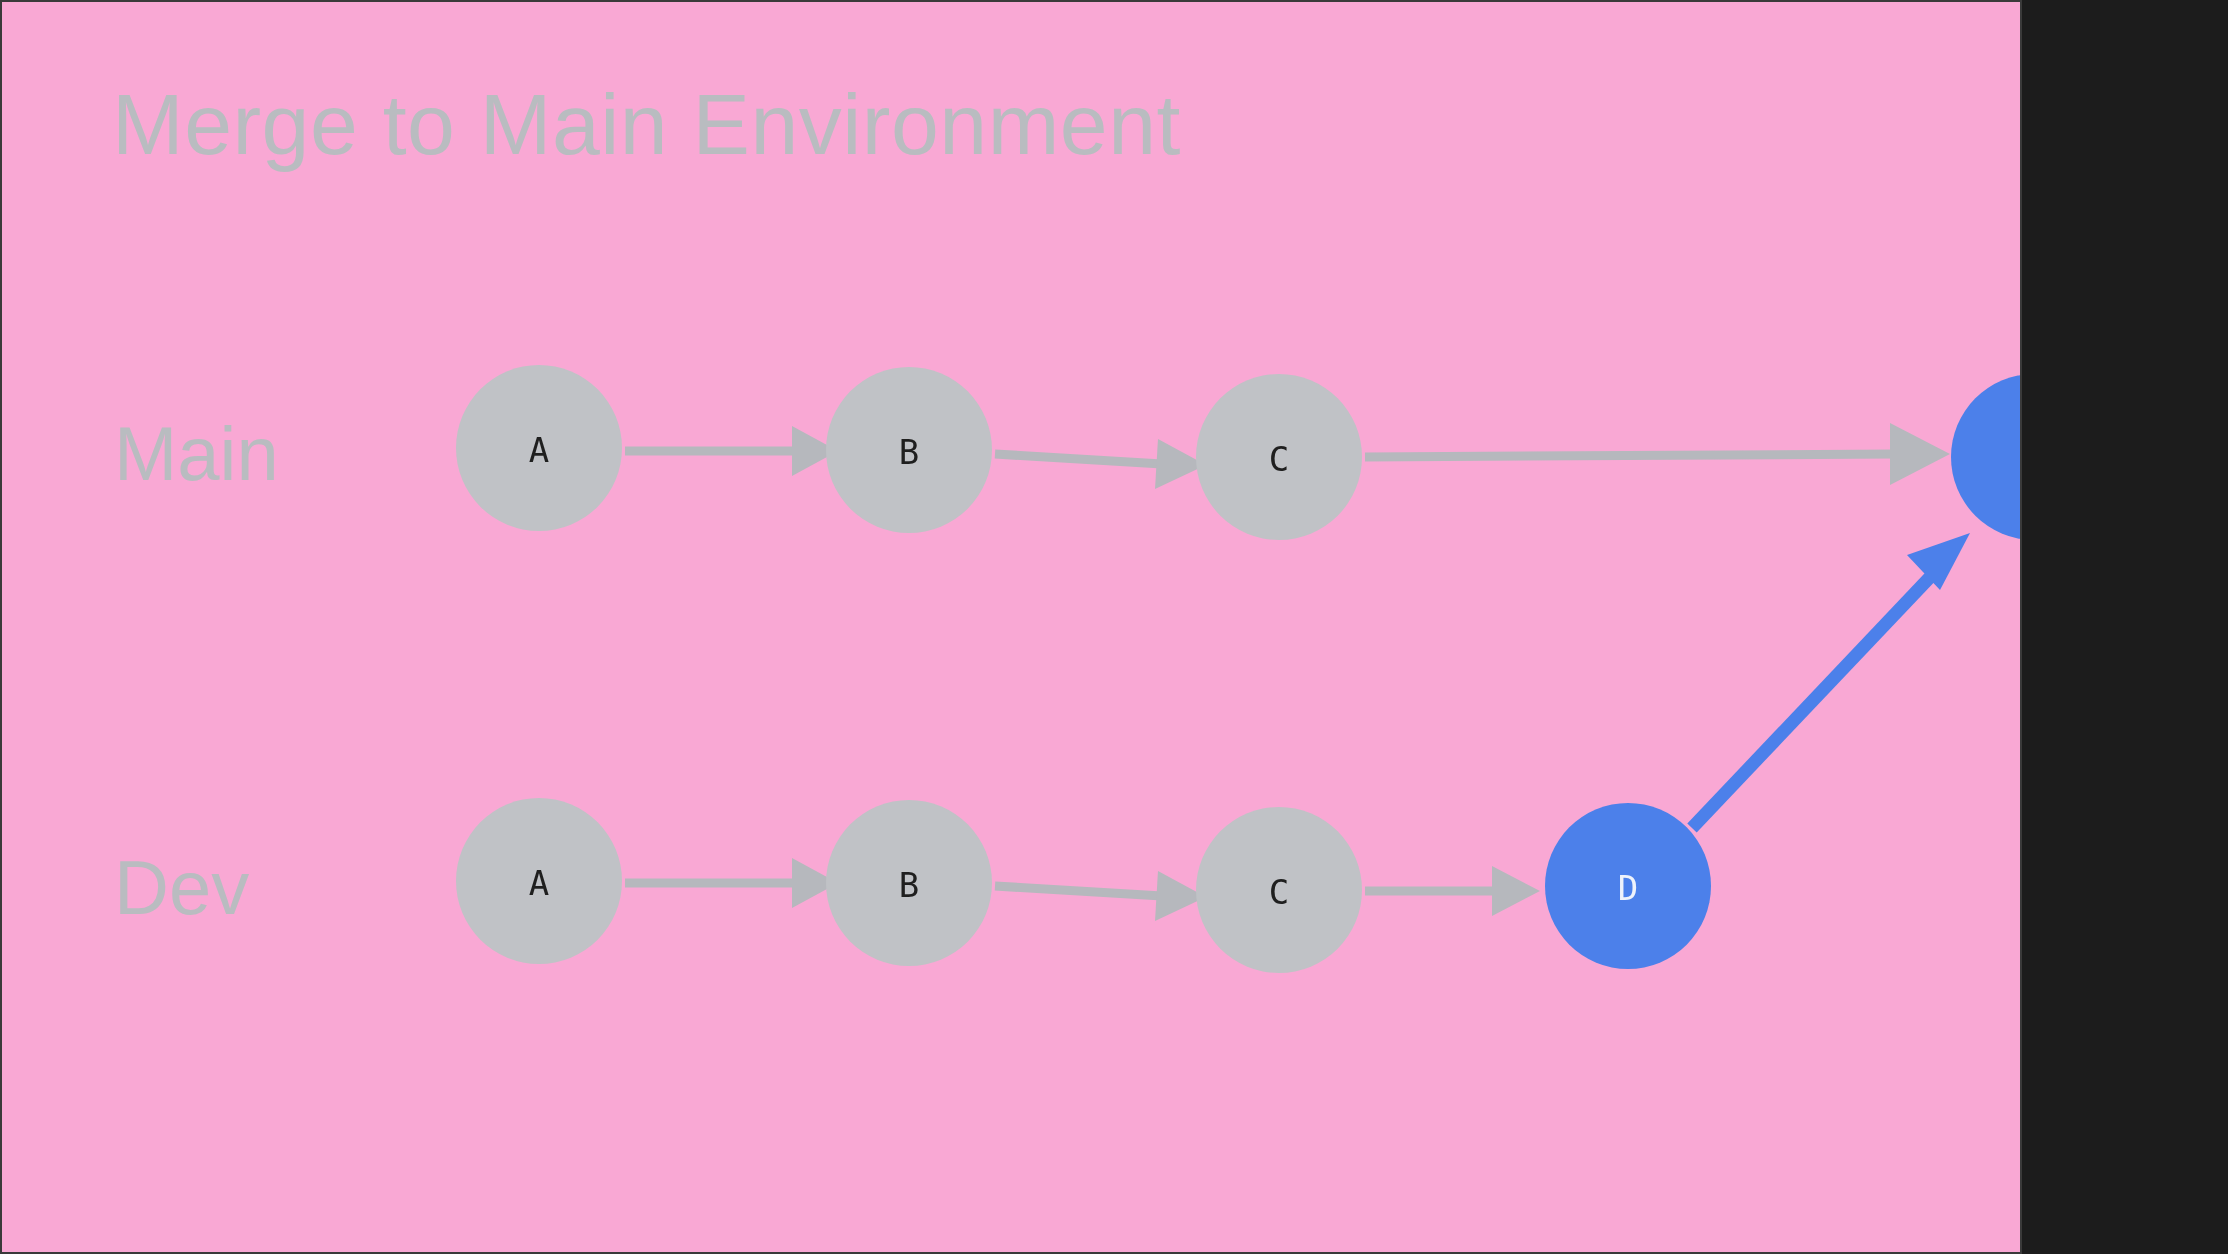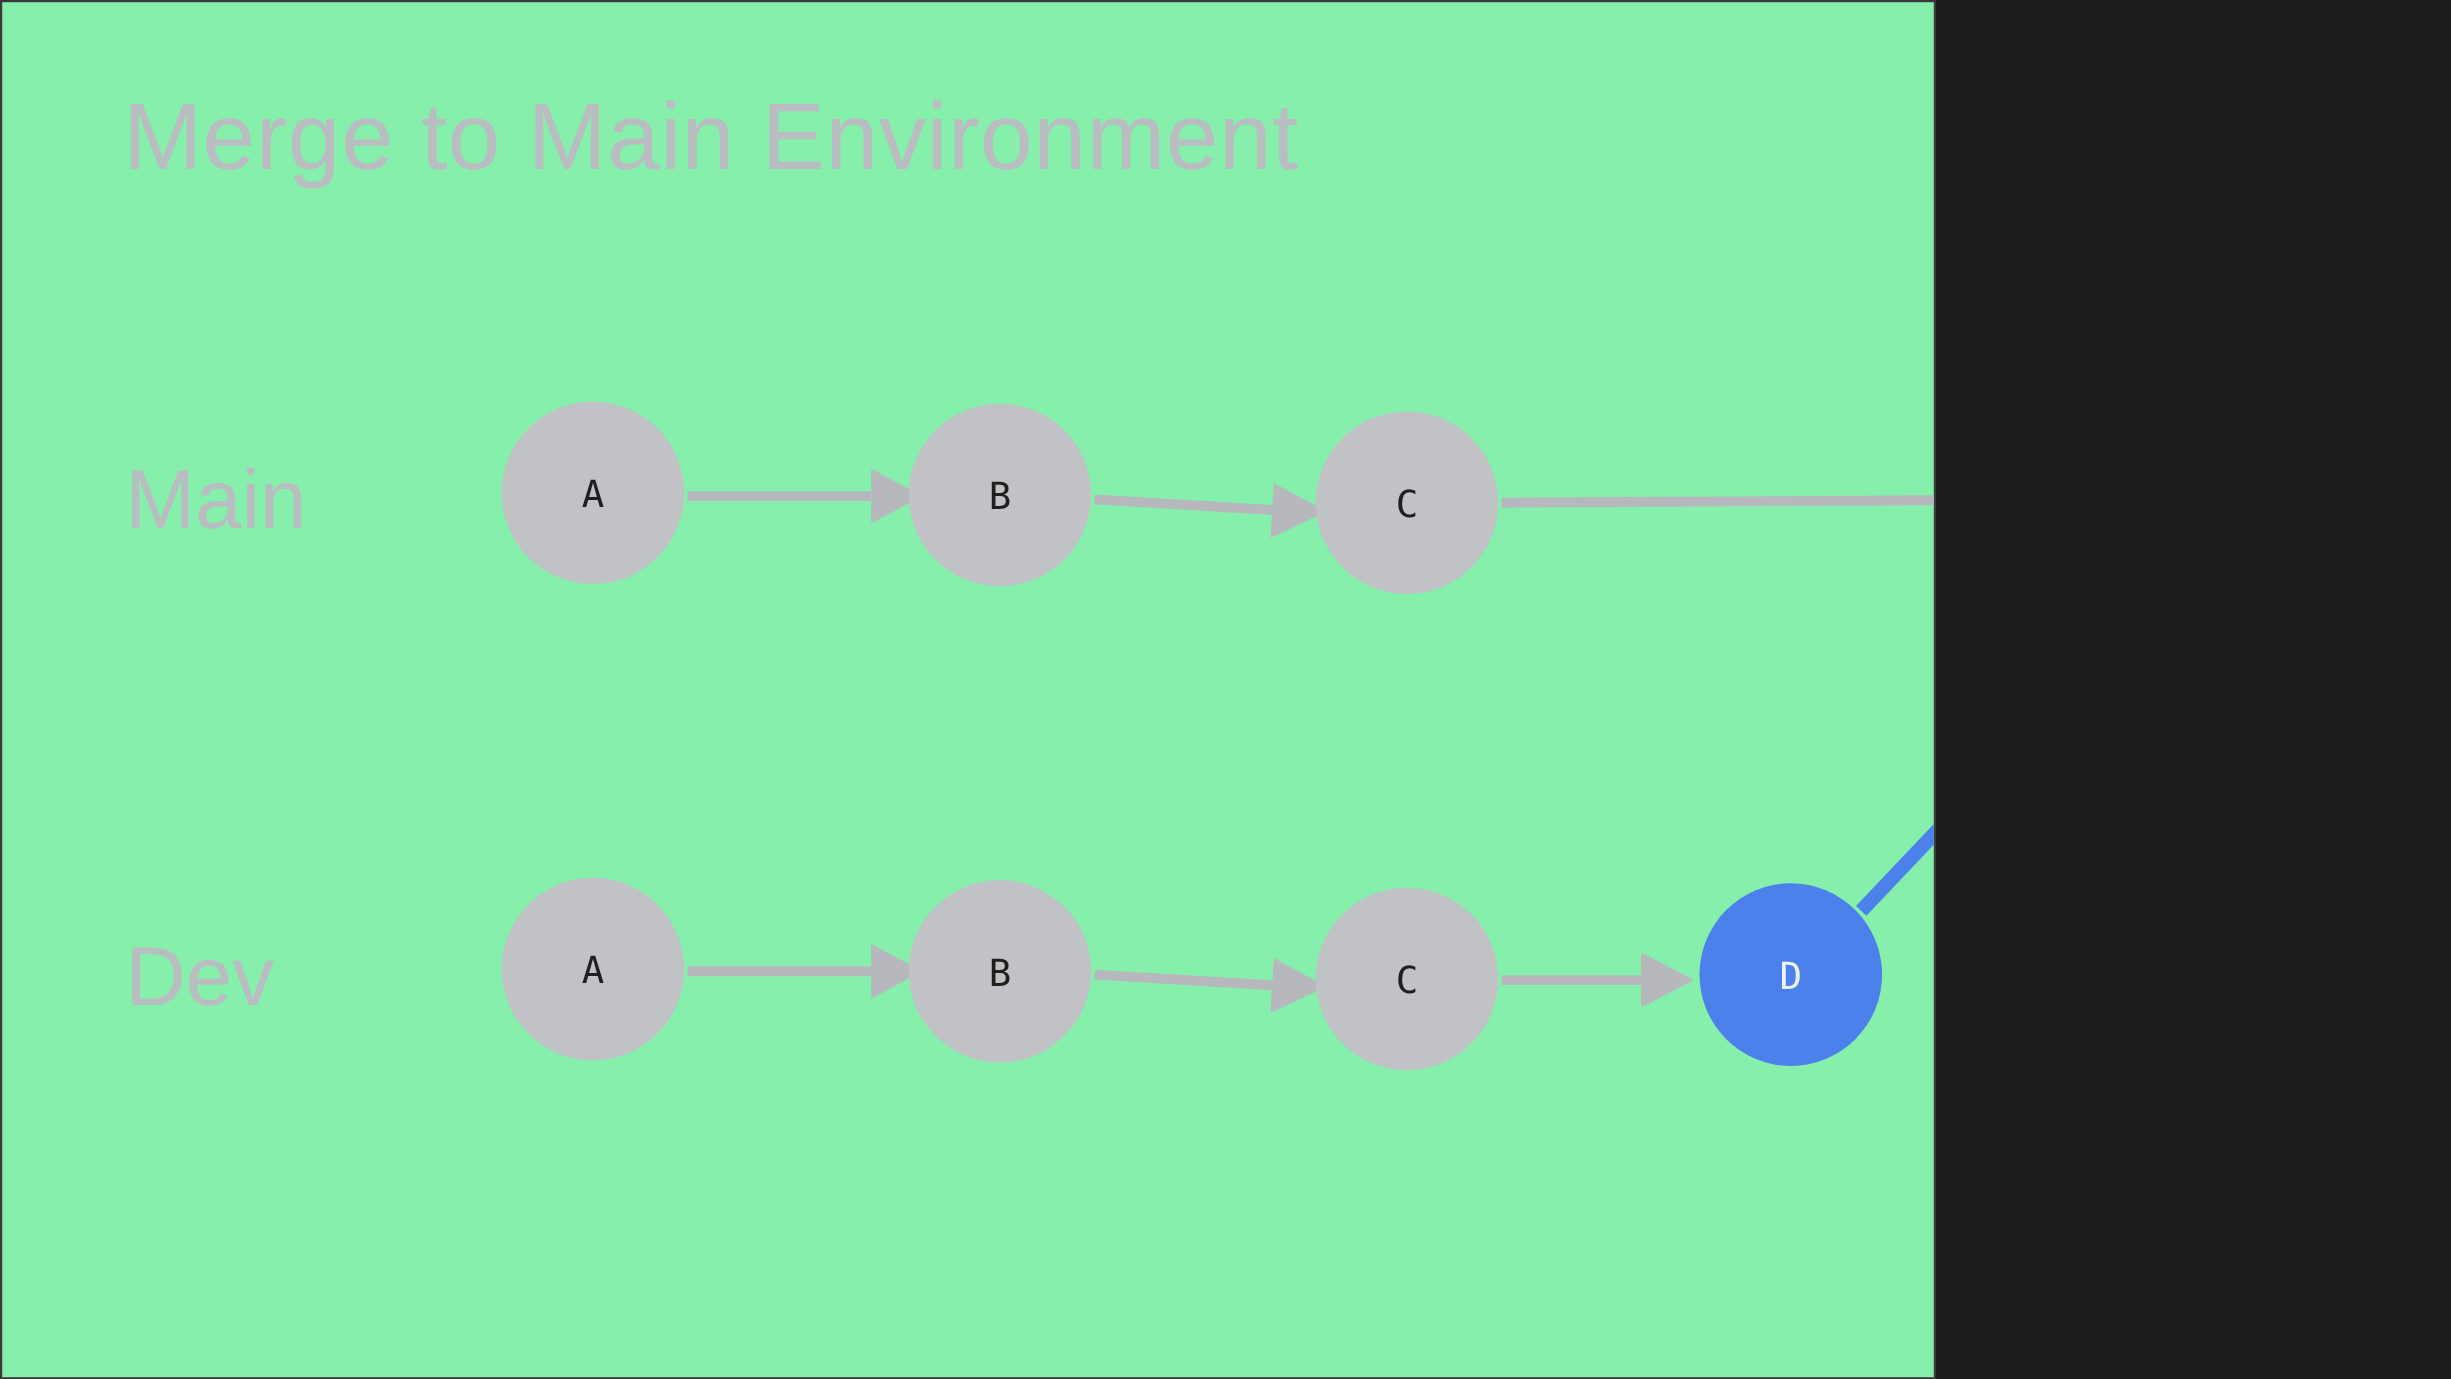--- a/index.html
+++ b/index.html
@@ -2,23 +2,23 @@
 <html><head>
 <meta charset="utf-8">
 <style>
   html, body {
     margin: 0;
     padding: 0;
     background: #1c1c1c;
   }
   #canvas {
     position: relative;
-    width: 1760px;
+    width: 2022px;
     height: 1254px;
-    background: #86efac;
+    background: #f9a8d4;
     box-sizing: border-box;
     border: 2px solid #3a3a3a;
     overflow: hidden;
     font-family: "Liberation Sans", sans-serif;
   }
   #diagram-svg {
     position: absolute;
     left: 0;
     top: 0;
     width: 2228px;

